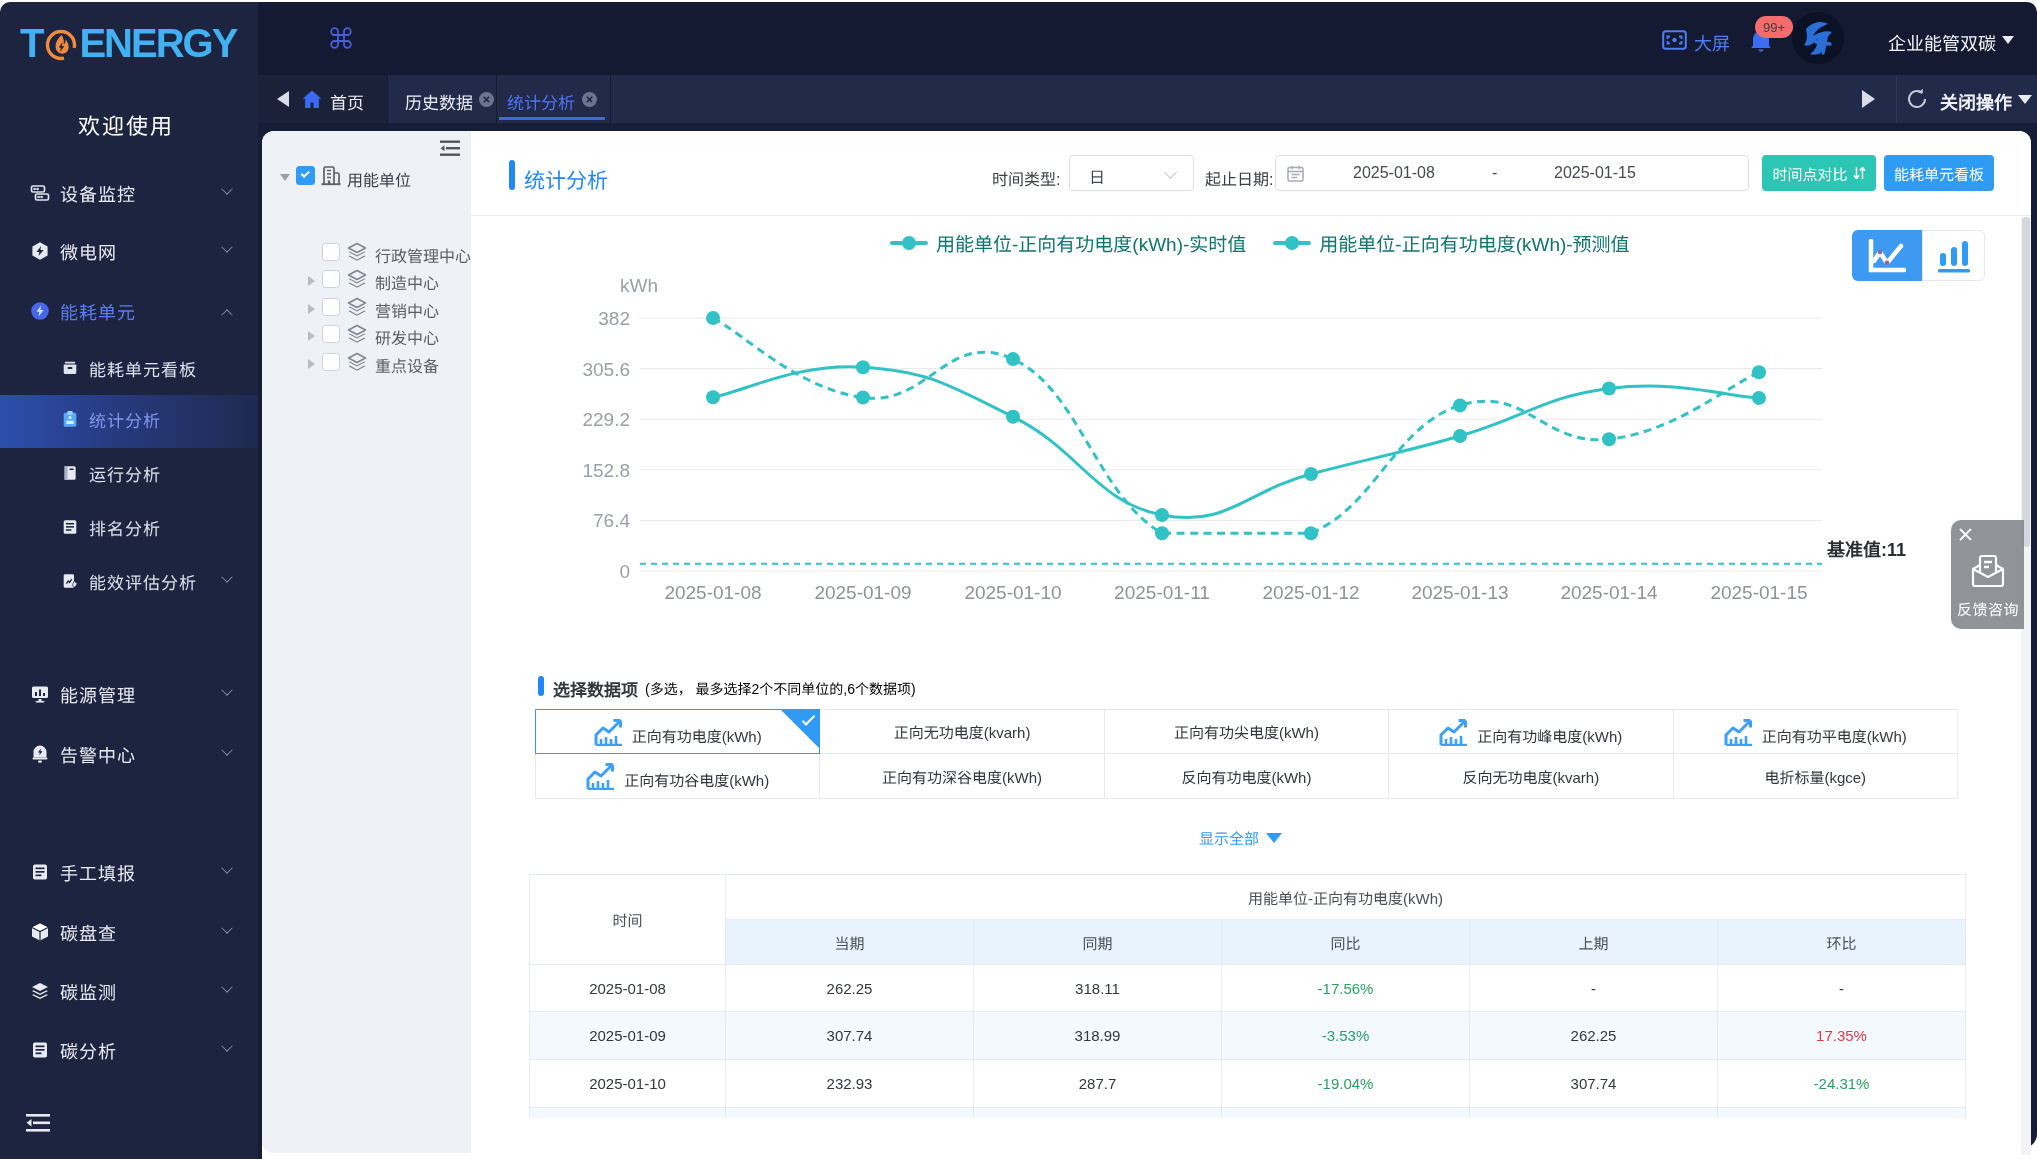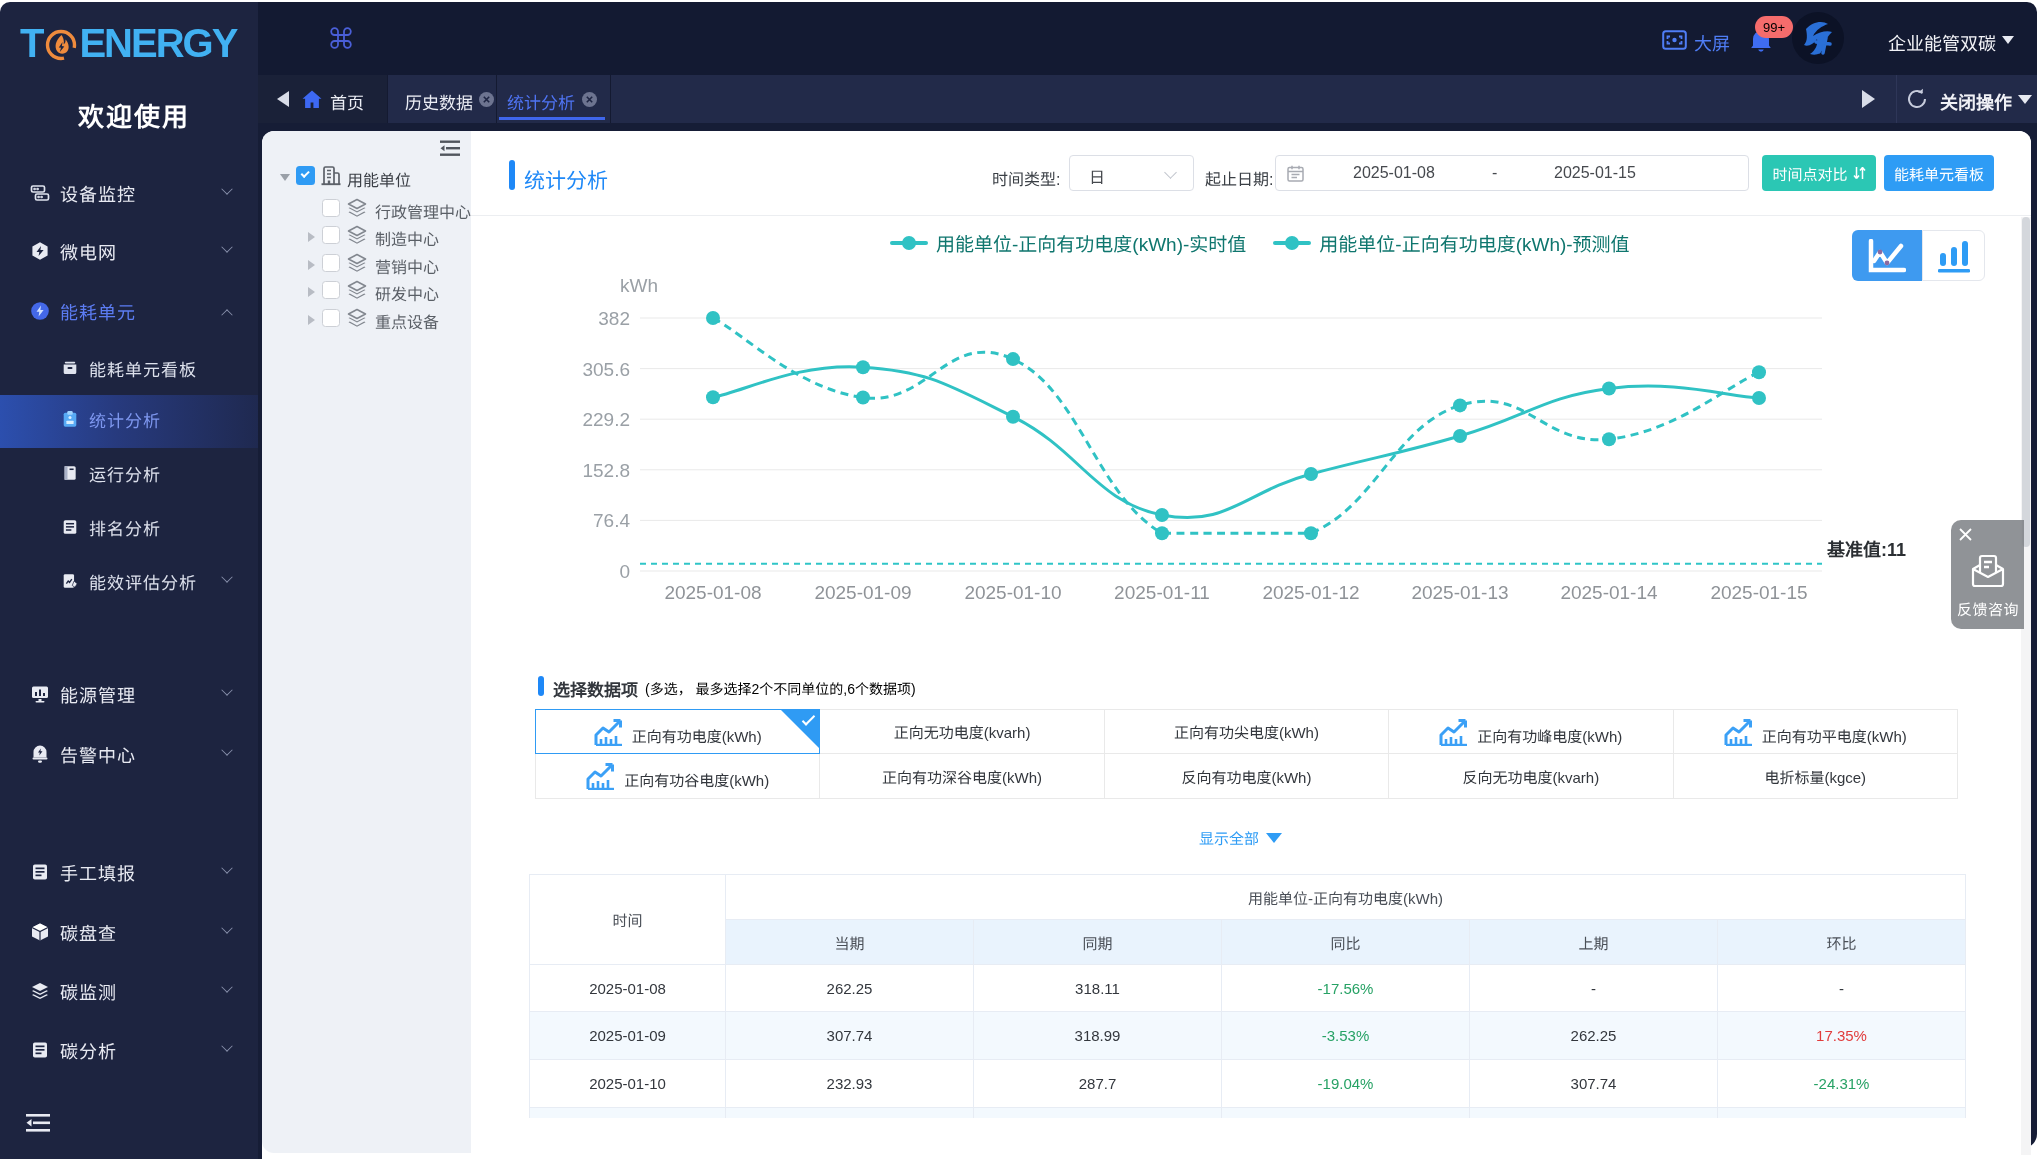--- a/index.html
+++ b/index.html
@@ -47,21 +47,21 @@
 
   
   .th { border:1px solid #e7ecf4; text-align:center; font-size:15px; color:#4a4f57; background:#fff; }
   .th2 { background:#e9f3fd; }
   .td { border:1px solid #e7ecf4; text-align:center; font-size:15px; color:#33373d; }
   tr.alt .td { background:#f3f9fe; }
   .grn { color:#27a265; }
   .red { color:#e13c3c; }
 
   
-  .tree-row { position:absolute; left:0; width:209px; height:27px; }
+  .tree-row { position:absolute; left:0; width:209px; height:27px;margin-top:44px; }
   .tree-row .ar { position:absolute; left:46px; top:8px; width:0; height:0;
     border-top:5.5px solid transparent; border-bottom:5.5px solid transparent; border-left:7px solid #b8bcc4; }
   .tree-row .cb { position:absolute; left:60px; top:2px; width:18px; height:18px;
     background:#fff; border:1px solid #cdd0d6; border-radius:3.5px; }
   .tree-row .layers { position:absolute; left:85px; top:1px; }
   .tree-row .tl { position:absolute; left:113px; top:2px; font-size:16px; color:#5a5f66; white-space:nowrap; }
 </style>
 </head>
 <body>
 <div id="root">
@@ -78,21 +78,21 @@
     <div style="position:absolute;left:20px;top:21px;display:flex;align-items:center;">
       <span style="font-size:40px;font-weight:bold;color:#41b1f2;letter-spacing:-2px;">T</span>
       <svg width="34" height="36" viewBox="0 0 34 36" style="margin:2px 1px 0 2px;">
         <circle cx="17" cy="18" r="13.5" fill="none" stroke="#ef8b3d" stroke-width="3.4" stroke-dasharray="70 15" stroke-dashoffset="-18"></circle>
         <path d="M17.5 8 C11 14 10.5 20 13 24 C15.5 27.5 21 27.5 23.5 24 C26 20.3 24 15 21.5 12.5 C21.8 15 21 16.5 19.7 17.3 C20.5 13.5 19 10 17.5 8 Z" fill="#ef8b3d"></path>
         <path d="M18.5 15 L14.8 20.5 L17 20.8 L15.8 25 L20.3 19.4 L17.9 19 Z" fill="#1d2440"></path>
       </svg>
       <span style="font-size:40px;font-weight:bold;color:#41b1f2;letter-spacing:-2px;">ENERGY</span>
     </div>
 
-    <div class="txt" style="left:78px;top:96px;font-size:26px;font-weight:bold;color:#fff;letter-spacing:2px;">欢迎使用</div>
+    <div class="txt" style="left:78px;top:108px;font-size:22px;font-weight:normal;color:#fff;letter-spacing:2px;">欢迎使用</div>
 
     <div id="active-band"></div>
 
     <div class="mi" style="top:169px;">
         <span class="ic"><svg viewBox="0 0 20 20" fill="none" stroke="#dfe3ee" stroke-width="1.7">
             <rect x="1.5" y="3" width="13" height="6" rx="1.5"></rect>
             <rect x="5.5" y="11" width="13" height="6" rx="1.5"></rect>
             <circle cx="4.6" cy="6" r="0.5" fill="#dfe3ee"></circle>
             <circle cx="7.6" cy="6" r="0.5" fill="#dfe3ee"></circle>
             <circle cx="8.6" cy="14" r="0.5" fill="#dfe3ee"></circle>
@@ -263,21 +263,21 @@
       <path d="M8 6.5 h-2.5 v2.5 M17 6.5 h2.5 v2.5 M8 13.5 h-2.5 v-2.5 M17 13.5 h2.5 v-2.5" stroke-width="1.8"></path>
       <circle cx="12.5" cy="10" r="2.2" fill="#4f7df5" stroke="none"></circle>
     </svg>
     <div class="txt" style="left:1436px;top:29px;font-size:18px;color:#4f7df5;">大屏</div>
 
     <svg class="abs" style="left:1490px;top:28px;" width="26" height="28" viewBox="0 0 26 28">
       <path d="M13 3 a8 8 0 0 1 8 8 v6.5 l1.8 2.5 h-19.6 l1.8 -2.5 V11 a8 8 0 0 1 8 -8 Z" fill="#3f6df2"></path>
       <path d="M10.2 21.5 a2.9 2.9 0 0 0 5.6 0 Z" fill="#3f6df2"></path>
     </svg>
 
-    <div class="abs" style="left:1497px;top:16px;min-width:38px;height:22px;background:#f56c6c;border-radius:11px;color:#000000;font-size:13px;display:flex;align-items:center;justify-content:center;padding:0 6px;">99+</div>
+    <div class="abs" style="left:1497px;top:16px;min-width:38px;height:22px;background:#f56c6c;border-radius:11px;color:#404040;font-size:13px;display:flex;align-items:center;justify-content:center;padding:0 6px;">99+</div>
 
     <svg class="abs" style="left:1534px;top:12px;" width="52" height="52" viewBox="0 0 52 52">
       <circle cx="26" cy="26" r="26" fill="#0c1226"></circle>
       <path d="M14 17 C20 10 30 8 36 12 C30 14 24 18 21 24 C27 20 35 18 40 20 C36 24 33 28 32 34 C30 42 24 44 18 42 C24 38 26 32 25 27 C22 32 16 35 12 33 C16 29 15 22 14 17 Z" fill="#2a6fd6"></path>
       <path d="M30 24 L27 40 M34 26 L31 41 M24 30 L38 32" stroke="#2a6fd6" stroke-width="3.5" stroke-linecap="round"></path>
     </svg>
 
     <div class="txt" style="left:1630px;top:29px;font-size:18px;color:#f2f3f7;">企业能管双碳</div>
     <div class="abs" style="left:1744px;top:36px;width:0;height:0;border-left:6px solid transparent;border-right:6px solid transparent;border-top:8px solid #e8eaf2;"></div>
   </div>

